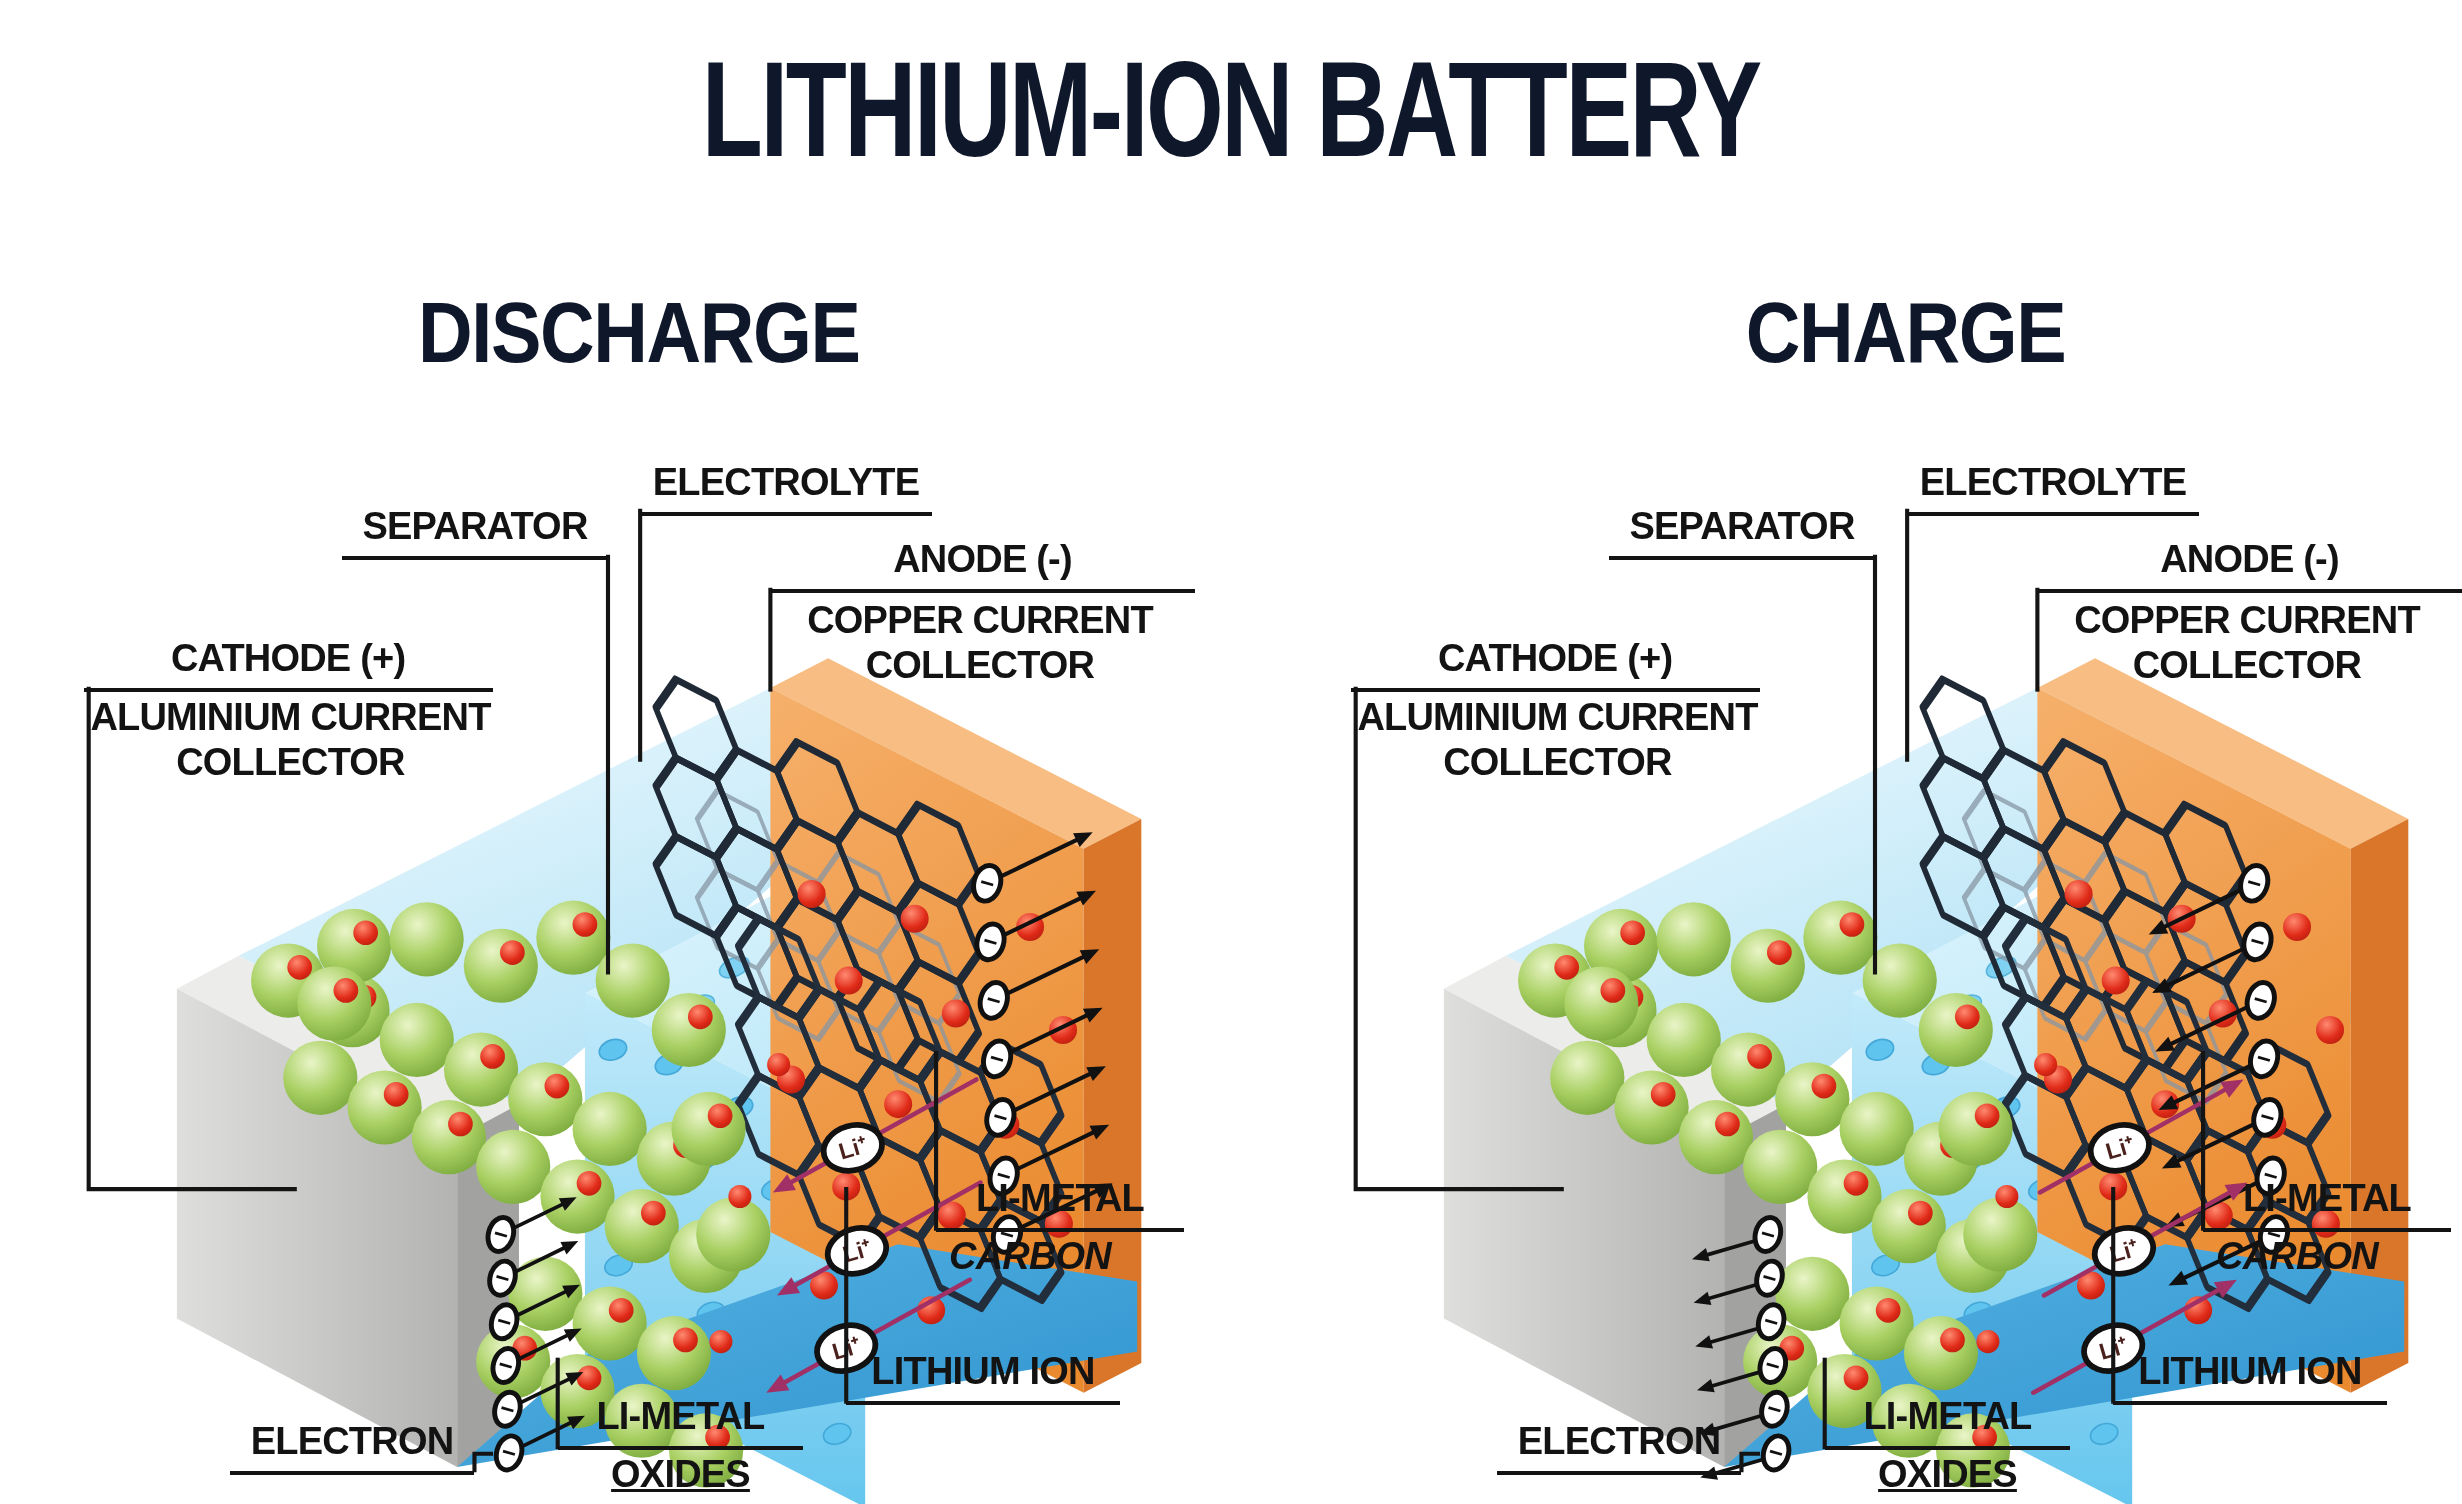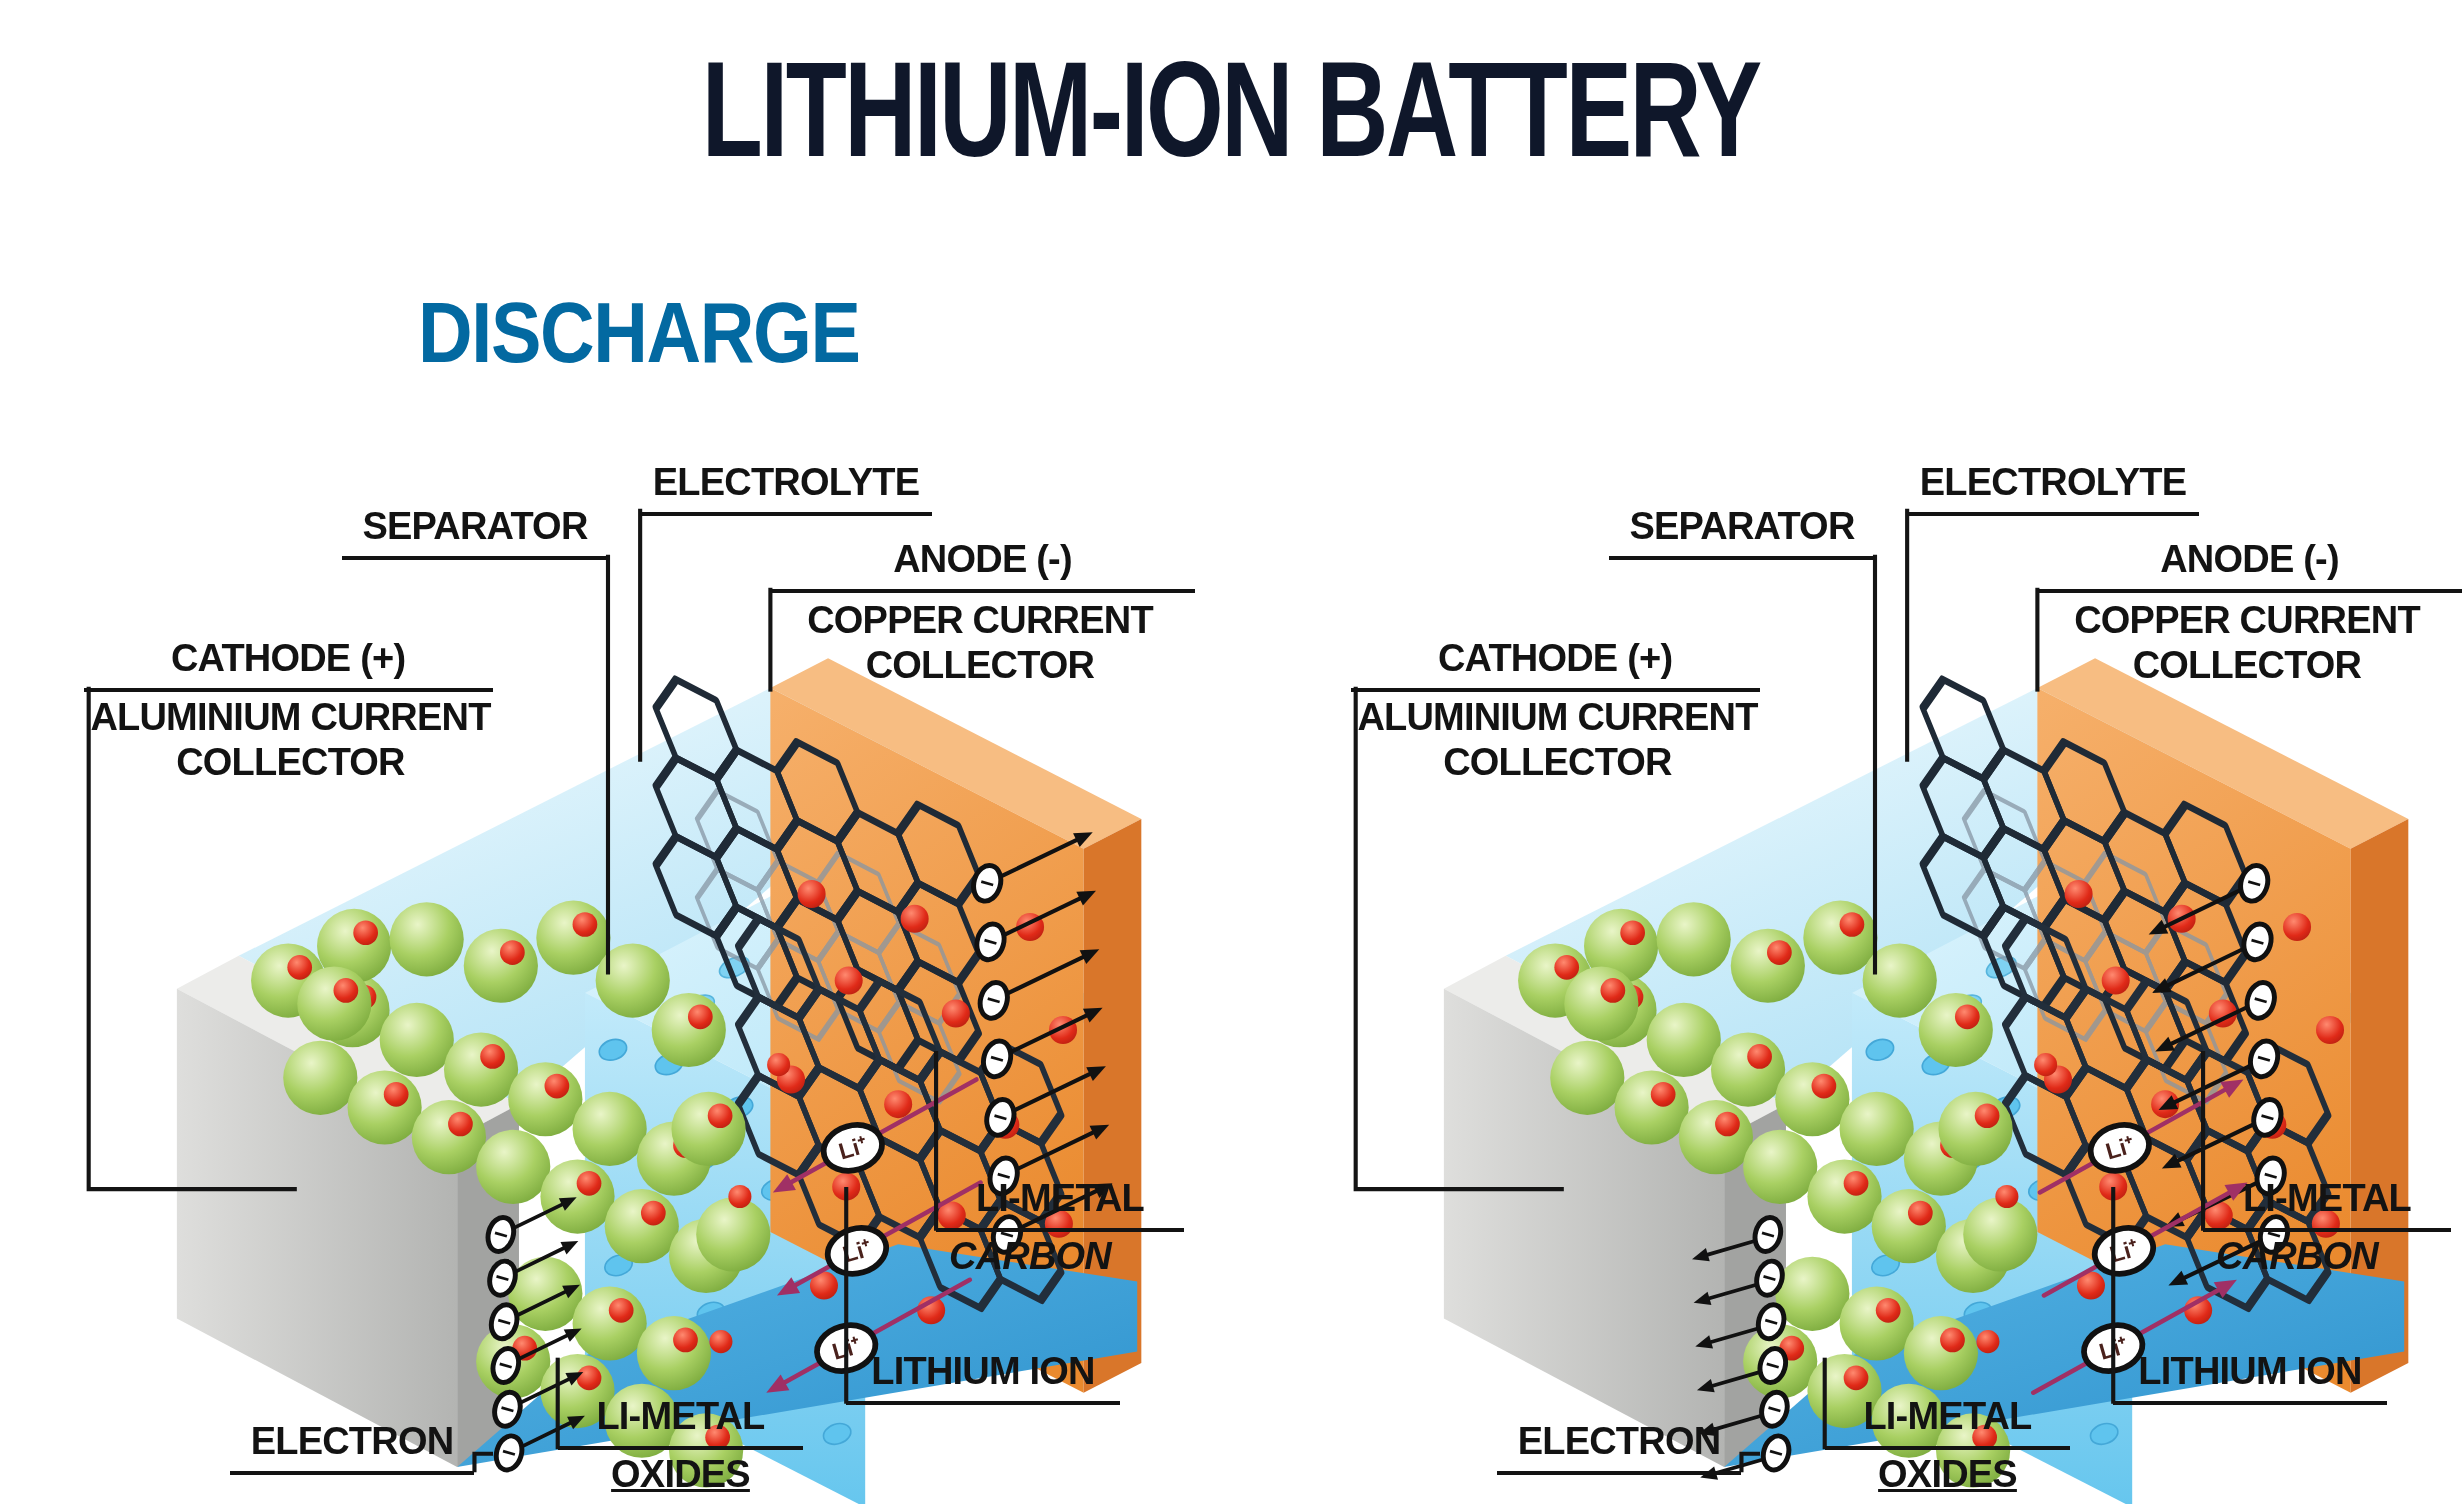--- a/index.html
+++ b/index.html
@@ -5,21 +5,21 @@
   html,body{margin:0;padding:0;background:#ffffff;}
   .page{position:relative;width:2462px;height:1504px;background:#fff;overflow:hidden;
         font-family:"Liberation Sans",sans-serif;}
   .main-title{position:absolute;top:40px;left:0;width:100%;text-align:center;
         font-weight:700;font-size:135px;line-height:140px;color:#0f172a;white-space:nowrap;}
   .main-title .cond{display:inline-block;transform:scaleX(0.74);letter-spacing:-3.3px;}
   .section{position:absolute;top:272px;width:1113px;height:1232px;}
   .section.left{left:82px;}
   .section.right{left:1349px;}
   .mode-heading{position:absolute;top:15px;left:0;width:100%;text-align:center;
-        font-weight:700;font-size:86px;line-height:91px;color:#0369a1;white-space:nowrap;}
+        font-weight:700;font-size:86px;line-height:91px;color:#0f172a;white-space:nowrap;}
   .mode-heading .cond{display:inline-block;transform:scaleX(0.88);letter-spacing:-1.6px;}
   .scene-wrap{position:absolute;left:0;top:181px;width:1113px;height:1051px;}
   .scene{position:absolute;left:0;top:0;}
   .lbl{position:absolute;font-weight:700;font-size:38px;line-height:45px;color:#131313;
        text-align:center;letter-spacing:-0.8px;white-space:nowrap;}
   .lbl.wrap{white-space:normal;}
   .ul{border-bottom:4.1px solid #131313;padding-bottom:7px;}
   
   .lbl.electrolyte{left:558px;top:6.6px;width:292px;}
   .lbl.separator{left:260px;top:51px;width:266px;}
@@ -366,20 +366,21 @@
       <div class="lbl ul limetal-c1">LI-METAL</div>
       <div class="lbl limetal-c2">CARBON</div>
       <div class="lbl ul lithium-ion">LITHIUM ION</div>
       <div class="lbl ul limetal-o1">LI-METAL</div>
       <div class="lbl limetal-o2">OXIDES</div>
       <div class="lbl ul electron">ELECTRON</div>
     </div>
   </div>
 
   <div class="section right">
+    <div class="mode-heading"><span class="cond">CHARGE</span></div>
     <div class="scene-wrap">
       <svg class="scene" width="1113" height="1051" viewBox="0 0 1350 1275">
           <defs>
             <linearGradient id="gGraycharge" x1="0" y1="0" x2="1" y2="0">
               <stop offset="0" stop-color="#dededc"></stop>
               <stop offset="1" stop-color="#b3b4b2"></stop>
             </linearGradient>
             <linearGradient id="gSkycharge" x1="0" y1="0" x2="0.6" y2="1">
               <stop offset="0" stop-color="#f2fbfe"></stop>
               <stop offset="1" stop-color="#aadff5"></stop>

